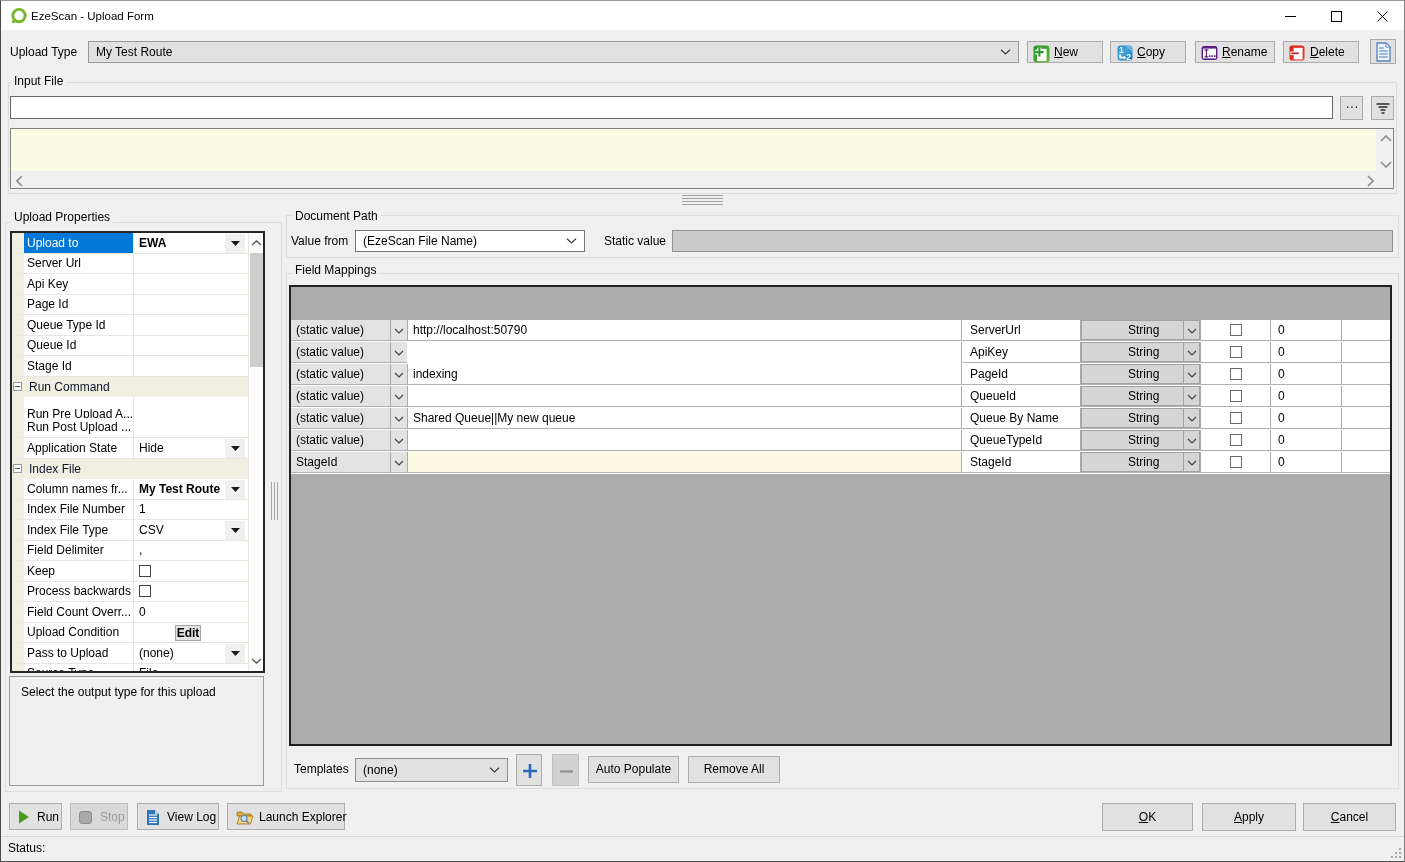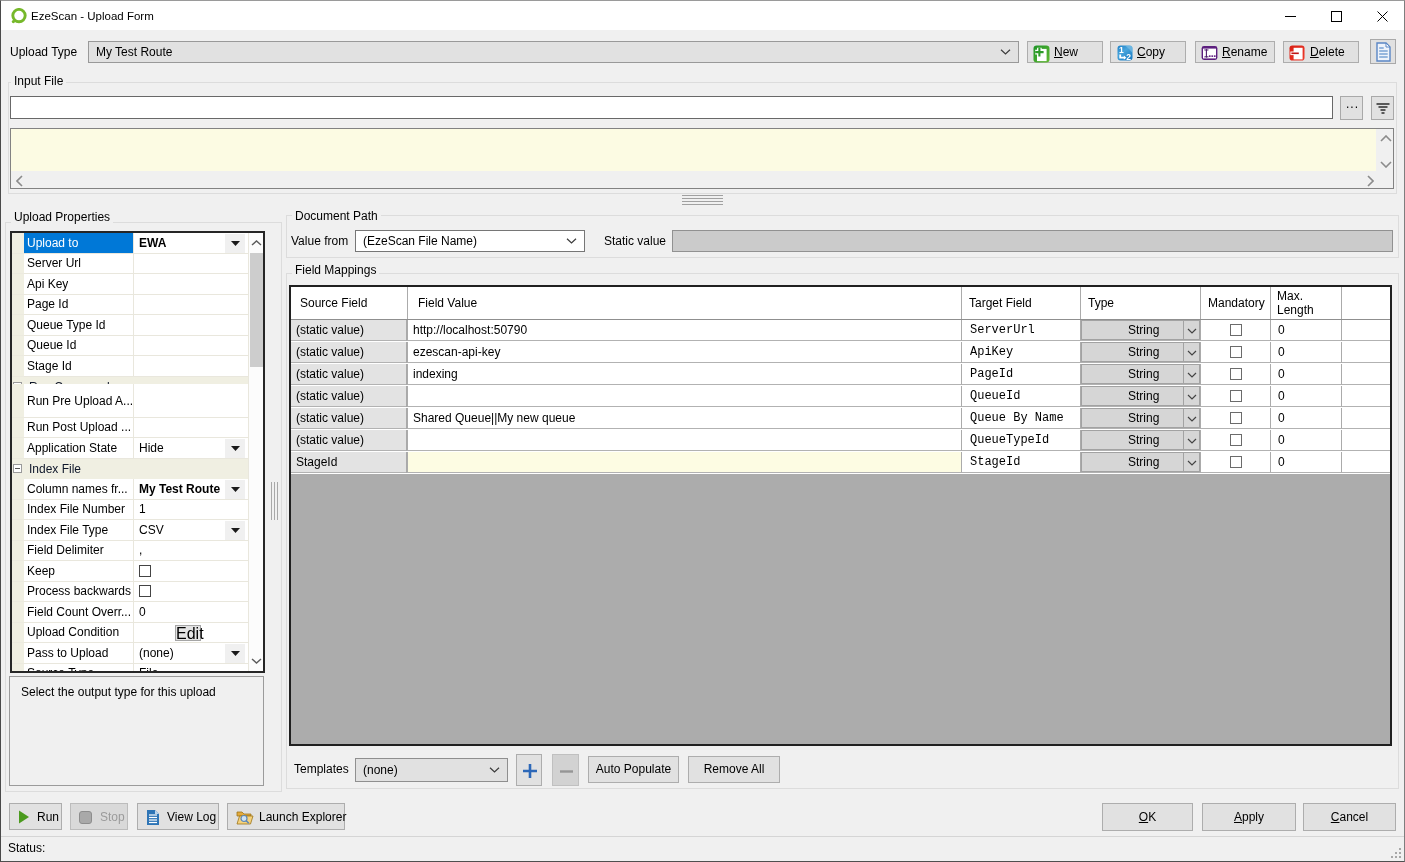--- a/index.html
+++ b/index.html
@@ -28,33 +28,33 @@
 .pglab span { position:absolute; left:3px; top:50%; transform:translateY(-50%); white-space:nowrap; overflow:hidden; }
 .pglab.pgsel { background:#0078d7; color:#fff; }
 .pgval { position:absolute; left:122px; top:0; bottom:0; right:0; background:#fff; border-bottom:1px solid #e9e7dd; padding-left:5px; display:flex; align-items:center; white-space:nowrap; }
 .pgcat { position:absolute; left:0; top:0; bottom:0; right:0; background:#f0efe2; }
 .pgminus { position:absolute; left:1px; top:50%; margin-top:-5px; width:9px; height:9px; background:#fff; border:1px solid #9a9a9a; }
 .pgminus span { position:absolute; left:1px; right:1px; top:3px; height:1px; background:#555; }
 .pgcatlab { position:absolute; left:17px; top:50%; transform:translateY(-50%); color:#0f172a; }
 .pgdd { position:absolute; right:3px; top:1px; bottom:1px; width:20px; background:#f0f0f0; display:flex; align-items:center; justify-content:center; }
 .pgdd svg { display:block; }
 .pgchk { display:inline-block; width:12px; height:12px; background:#fff; border:1px solid #444; }
-.pgedit { display:inline-block; position:absolute; left:41px; top:2px; width:26px; height:16px; background:#e4e4e4; border:1px solid #a5a5a5; font-weight:normal; text-align:center; line-height:15px; font-size:16px; }
+.pgedit { display:inline-block; position:absolute; left:41px; top:2px; width:26px; height:16px; background:#e4e4e4; border:1px solid #a5a5a5; font-weight:bold; text-align:center; line-height:15px; font-size:12px; }
 
 #pgsb { position:absolute; left:236px; top:0; bottom:0; width:15px; background:#fcfcfc; border-left:1px solid #e9e7dd; }
 
 #fmtable { position:absolute; left:289px; top:285px; width:1103px; height:461px; background:#acacac; border:2px solid #202020; }
 .fmhead { position:absolute; left:0; top:0; width:1099px; height:33px; background:#fff; }
 .fmrow { position:absolute; left:0; width:1099px; height:22px; background:#fff; }
-.fmsrc { position:absolute; left:0; top:0; width:132px; height:21px; background:#e3e3e3; border-bottom:1px solid #b2b2b2; }
+.fmsrc { position:absolute; left:0; top:0; width:116px; height:21px; background:#e3e3e3; border-bottom:1px solid #b2b2b2; }
 .fmsrctxt { position:absolute; left:5px; top:3px; white-space:nowrap; }
 .fmsrcdd { position:absolute; right:0px; top:0; width:17px; height:21px; border-left:1px solid #a9a9a9; display:flex; align-items:center; justify-content:center; }
 .fmval { position:absolute; left:116px; top:0; width:554px; height:21px; background:#fff; border-bottom:1px solid #b2b2b2; border-left:1px solid #ababab; padding:3px 0 0 5px; white-space:nowrap; overflow:hidden; }
 .fmyellow { background:#fdfce3; }
-.fmtgt { position:absolute; left:670px; top:0; width:119px; height:21px; background:#fff; border-bottom:1px solid #b2b2b2; border-left:1px solid #ababab; padding:3px 0 0 8px; white-space:nowrap;font-family:Liberation Mono, monospace; }
+.fmtgt { position:absolute; left:670px; top:0; width:119px; height:21px; background:#fff; border-bottom:1px solid #b2b2b2; border-left:1px solid #ababab; padding:3px 0 0 8px; white-space:nowrap; }
 .fmtype { position:absolute; left:789px; top:0; width:120px; height:21px; background:#d6d6d6; border-bottom:1px solid #b2b2b2; border-left:1px solid #ababab; box-shadow:inset 0 0 0 1px #a2a2a2; }
 .fmtypetxt { position:absolute; left:7px; top:3px;margin-left:40px; }
 .fmtypedd { position:absolute; right:1px; top:1px; width:16px; height:19px; border-left:1px solid #a2a2a2; display:flex; align-items:center; justify-content:center; }
 .fmmand { position:absolute; left:909px; top:0; width:70px; height:21px; background:#fff; border-bottom:1px solid #b2b2b2; border-left:1px solid #ababab; display:flex; align-items:center; justify-content:center; }
 .fmchk { display:inline-block; width:12px; height:12px; background:#fff; border:1px solid #6b6b6b; }
 .fmmax { position:absolute; left:979px; top:0; width:71px; height:21px; background:#fff; border-bottom:1px solid #b2b2b2; border-left:1px solid #ababab; padding:3px 0 0 7px; }
 .fmlast { position:absolute; left:1050px; top:0; width:49px; height:21px; background:#fff; border-bottom:1px solid #b2b2b2; border-left:1px solid #ababab; }
 .hsep { position:absolute; top:0; bottom:0; width:1px; background:#ababab; }
 
 .chev { stroke:#8b8b8b; fill:none; stroke-width:1.6; }
@@ -253,21 +253,21 @@
       </div>
       <div class="pgval"></div>
     </div>
 <div class="pgrow" style="top:143.5px;height:20.5px">
       <div class="pgcat"></div>
       <div class="pgminus">
         <span></span>
       </div>
       <div class="pgcatlab">Run Command</div>
     </div>
-<div class="pgrow" style="top:151px;height:34px">
+<div class="pgrow" style="top:164.0px;height:34px">
       <div class="pgstrip"></div>
       <div class="pglab">
         <span>Run Pre Upload A...</span>
       </div>
       <div class="pgval"></div>
     </div>
 <div class="pgrow" style="top:184.5px;height:20.5px">
       <div class="pgstrip"></div>
       <div class="pglab">
         <span>Run Post Upload ...</span>
@@ -412,35 +412,20 @@
       <path d="M1 0.8 L5.5 5 L10 0.8" fill="none" stroke="#3c3c3c" stroke-width="1.2"></path>
     </svg>
 </div>
 <div class="abs" style="left:604px;top:234px">Static value</div>
 <div class="abs" style="left:672px;top:230px;width:721px;height:22px;background:#cbcbcb;border:1px solid #919191"></div>
 
 <div class="gb" style="left:286px;top:273px;width:1113px;height:516px"></div>
 <div class="gbl" style="left:292px;top:263px">Field Mappings</div>
 
 <div id="fmtable">
-  <div class="fmhead">
-    <div class="abs" style="left:9px;top:9px">Source Field</div>
-    <div class="abs" style="left:127px;top:9px">Field Value</div>
-    <div class="abs" style="left:678px;top:9px">Target Field</div>
-    <div class="abs" style="left:797px;top:9px">Type</div>
-    <div class="abs" style="left:917px;top:9px">Mandatory</div>
-    <div class="abs" style="left:986px;top:2px">Max.<br>Length</div>
-    <div class="hsep" style="left:116px"></div>
-    <div class="hsep" style="left:670px"></div>
-    <div class="hsep" style="left:789px"></div>
-    <div class="hsep" style="left:909px"></div>
-    <div class="hsep" style="left:979px"></div>
-    <div class="hsep" style="left:1050px"></div>
-    <div class="abs" style="left:0;top:32px;width:1099px;height:1px;background:#8f8f8f"></div>
-  </div>
 <div class="fmrow" style="top:33px">
 <div class="fmsrc">
         <span class="fmsrctxt">(static value)</span>
         <span class="fmsrcdd">
           <svg width="10" height="6" viewBox="0 0 10 6">
             <path d="M1 1 L5 5 L9 1" fill="none" stroke="#444" stroke-width="1.2"></path>
           </svg>
         </span>
       </div>
 <div class="fmval">http://localhost:50790</div>
@@ -461,21 +446,20 @@
 </div>
 <div class="fmrow" style="top:55px">
 <div class="fmsrc">
         <span class="fmsrctxt">(static value)</span>
         <span class="fmsrcdd">
           <svg width="10" height="6" viewBox="0 0 10 6">
             <path d="M1 1 L5 5 L9 1" fill="none" stroke="#444" stroke-width="1.2"></path>
           </svg>
         </span>
       </div>
-<div class="fmval">ezescan-api-key</div>
 <div class="fmtgt">ApiKey</div>
 <div class="fmtype">
         <span class="fmtypetxt">String</span>
         <span class="fmtypedd">
           <svg width="10" height="6" viewBox="0 0 10 6">
             <path d="M1 1 L5 5 L9 1" fill="none" stroke="#444" stroke-width="1.2"></path>
           </svg>
         </span>
       </div>
 <div class="fmmand">

